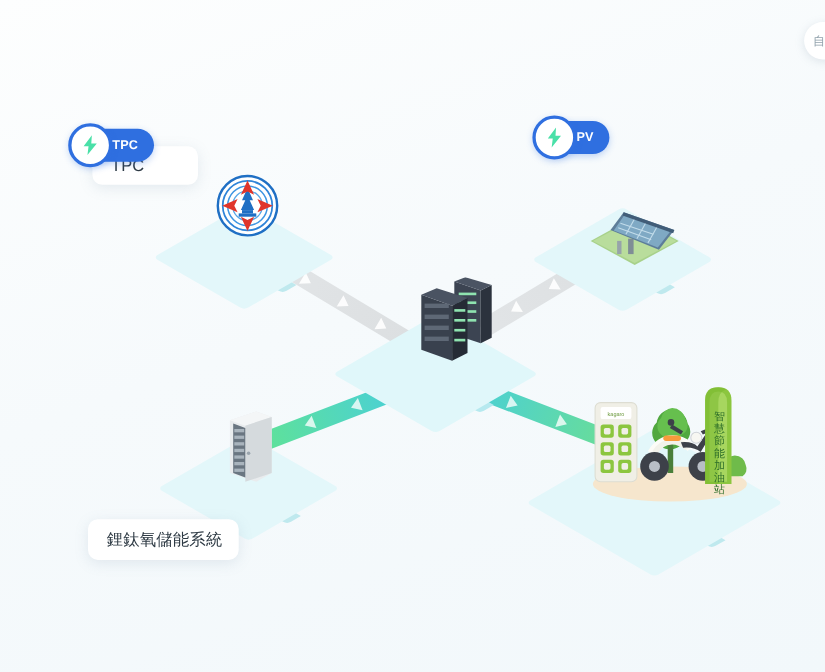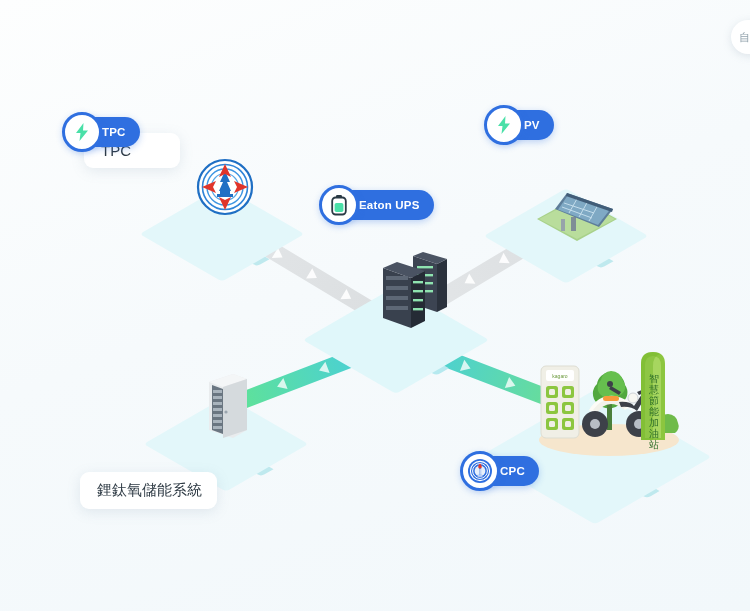--- a/index.html
+++ b/index.html
@@ -298,55 +298,31 @@
               <path d="M11.5 1 L4 11 h4.5 L7.5 19 L16 8.5 h-5 z" fill="#4ae0a8"></path>
             </svg>
         </div>
         <span class="badge-text">PV</span>
       </div>
     </div>
   </div>
 
   <div class="node" style="left:327px;top:190px;">
     <div class="cap-wrap">
-      <div class="badge">
-        <div class="badge-icon">
-          <svg width="20" height="22" viewBox="0 0 20 22">
-            <rect x="7" y="1" width="6" height="3" rx="1.2" fill="#2b3a45"></rect>
-            <rect x="3.2" y="3.5" width="13.6" height="17" rx="3.4" fill="none" stroke="#2b3a45" stroke-width="1.8"></rect>
-            <rect x="5.6" y="9" width="8.8" height="9" rx="1.8" fill="#4ae0a8"></rect>
-          </svg>
-        </div>
-        <span class="badge-text">Eaton UPS</span>
-      </div>
     </div>
   </div>
 
   <div class="node" style="left:66px;top:456px;">
     <div class="cap-wrap">
       <div class="caption">鋰鈦氧儲能系統</div>
     </div>
   </div>
 
   <div class="node" style="left:468px;top:456px;">
     <div class="cap-wrap">
-      <div class="badge">
-        <div class="badge-icon">
-          <svg width="26" height="26" viewBox="0 0 26 26">
-            <circle cx="13" cy="13" r="12" fill="#2f6fe0"></circle>
-            <circle cx="13" cy="13" r="9.6" fill="none" stroke="#ffffff" stroke-width="1.1"></circle>
-            <circle cx="13" cy="13" r="7.4" fill="none" stroke="#ffffff" stroke-width="1"></circle>
-            <circle cx="13" cy="13" r="5.4" fill="#e8f0fb"></circle>
-            <path d="M13 5.5 q2.6 2.4 1.4 4.6 q-0.6 1.1 -1.4 1.4 q-0.8 -0.3 -1.4 -1.4 q-1.2 -2.2 1.4 -4.6 z" fill="#e0352b"></path>
-            <rect x="12.2" y="10.6" width="1.7" height="7" fill="#ffffff" stroke="#2f6fe0" stroke-width="0.4"></rect>
-            <rect x="10.4" y="17.2" width="5.2" height="1.6" rx="0.6" fill="#ffffff" stroke="#2f6fe0" stroke-width="0.4"></rect>
-          </svg>
-        </div>
-        <span class="badge-text">CPC</span>
-      </div>
     </div>
   </div>
 
   <div class="corner-pill">
     <span>自</span>
   </div>
 
 </div>
 
 </body></html>

